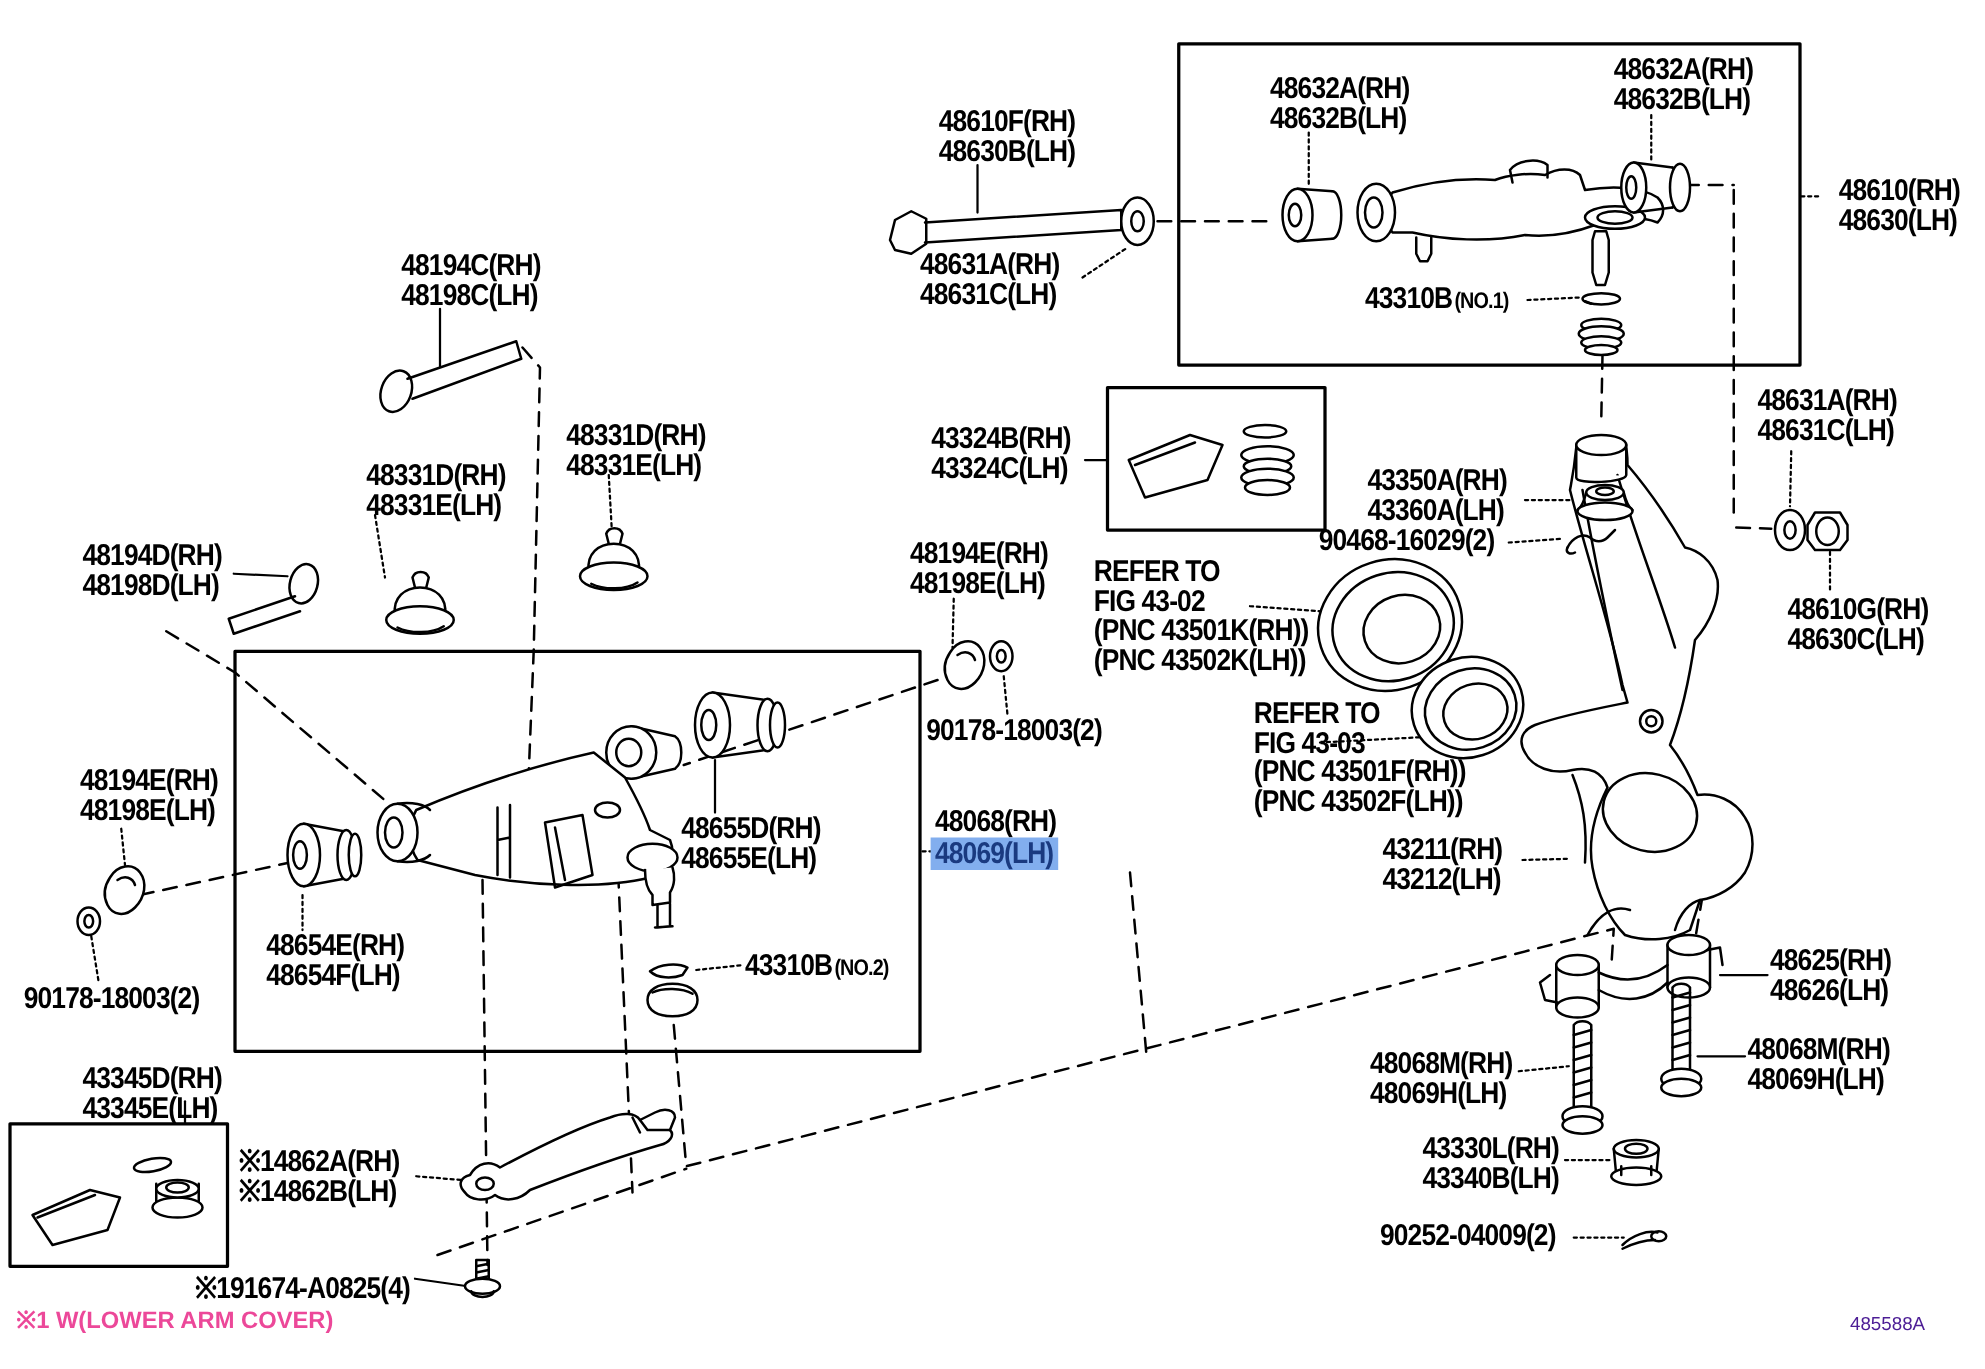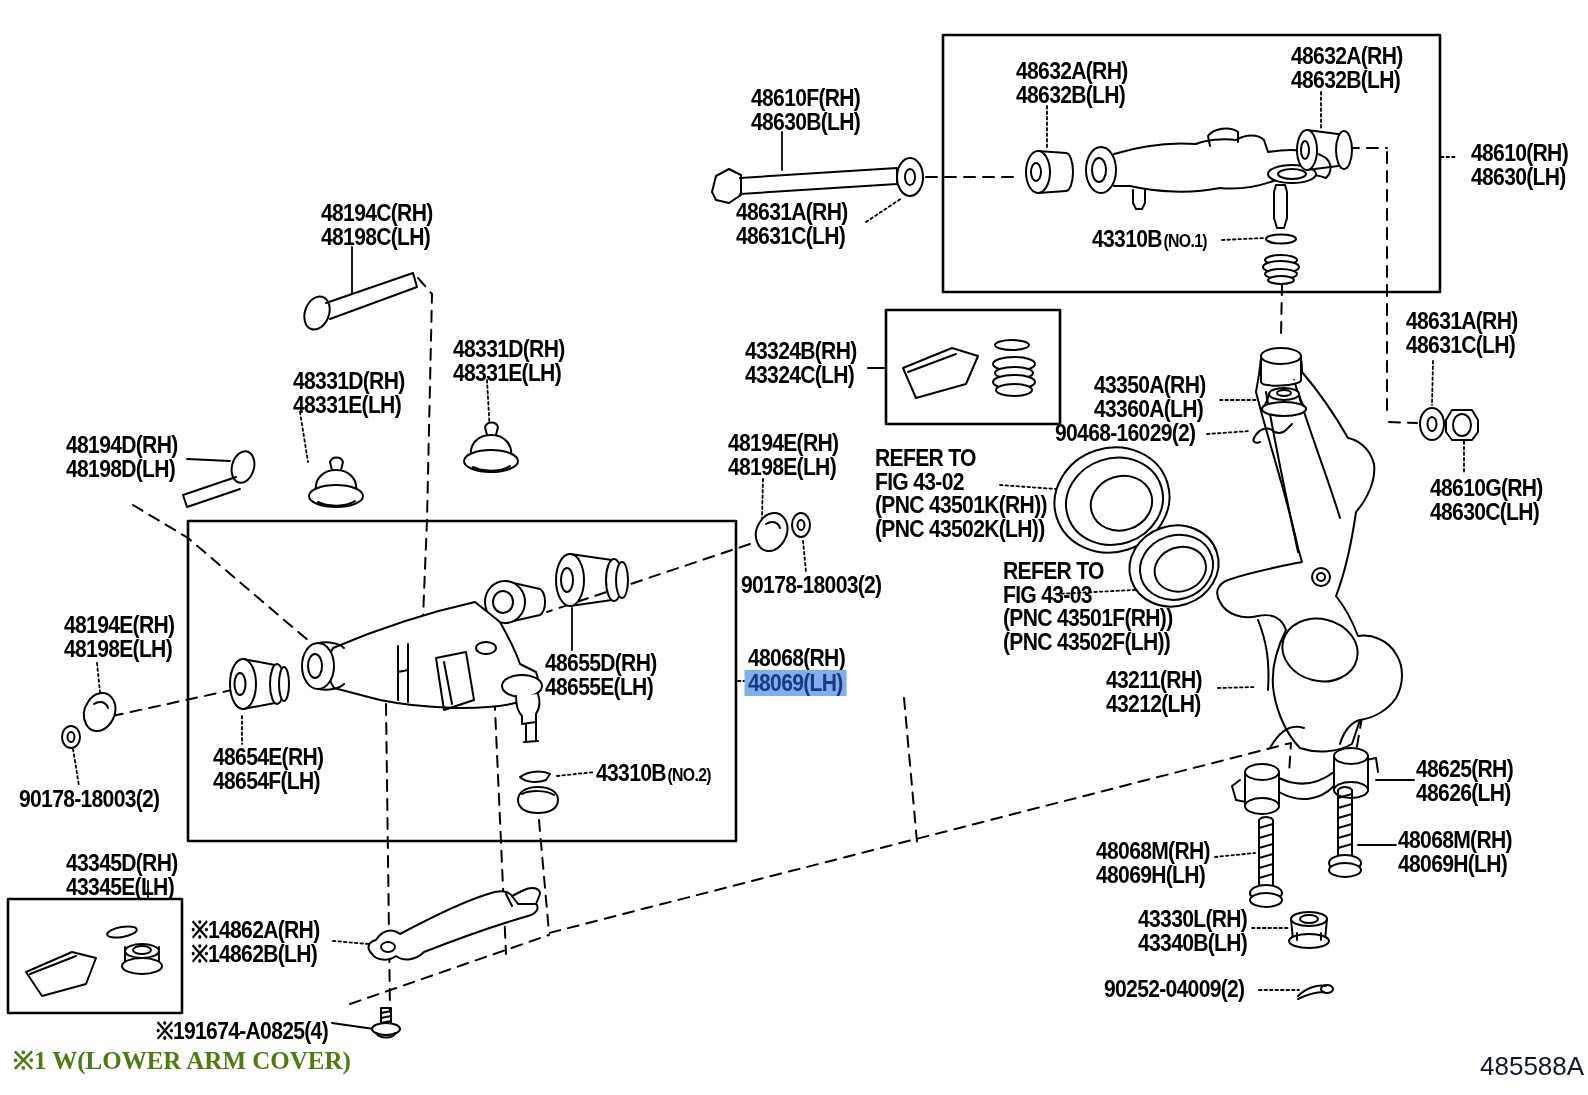--- a/index.html
+++ b/index.html
@@ -20,27 +20,27 @@
   .lbl .sm{font-size:18px;font-weight:700;margin-left:2px;}
   .hl{
     background:var(--highlight-bg,#82aeee);
     color:var(--highlight-text,#1a3a80);
     padding:1px 4px 2px 4px;
     margin-left:-4px;
     display:inline-block;
   }
   .note{
     position:absolute;
-    font-family:Liberation Serif, serif;
-    font-weight:700;font-size:25px;letter-spacing:0;color:#4d7c0f;white-space:nowrap;
+    font-family:Liberation Sans, sans-serif;
+    font-weight:700;font-size:19px;letter-spacing:0;color:#ec4899;white-space:nowrap;
   }
   .docid{
     position:absolute;
     font-family:"Liberation Sans",sans-serif;
-    font-weight:400;font-size:26px;color:#0f172a;white-space:nowrap;
+    font-weight:400;font-size:15px;color:#4c1d95;white-space:nowrap;
   }
 </style>
 </head>
 <body>
 
 <div class="stage">
 
 <svg class="draw" width="1588" height="1095" viewBox="0 0 1588 1095" fill="none" stroke="#000" stroke-width="2" stroke-linecap="round" stroke-linejoin="round">
 
   <g stroke-width="2.6">

